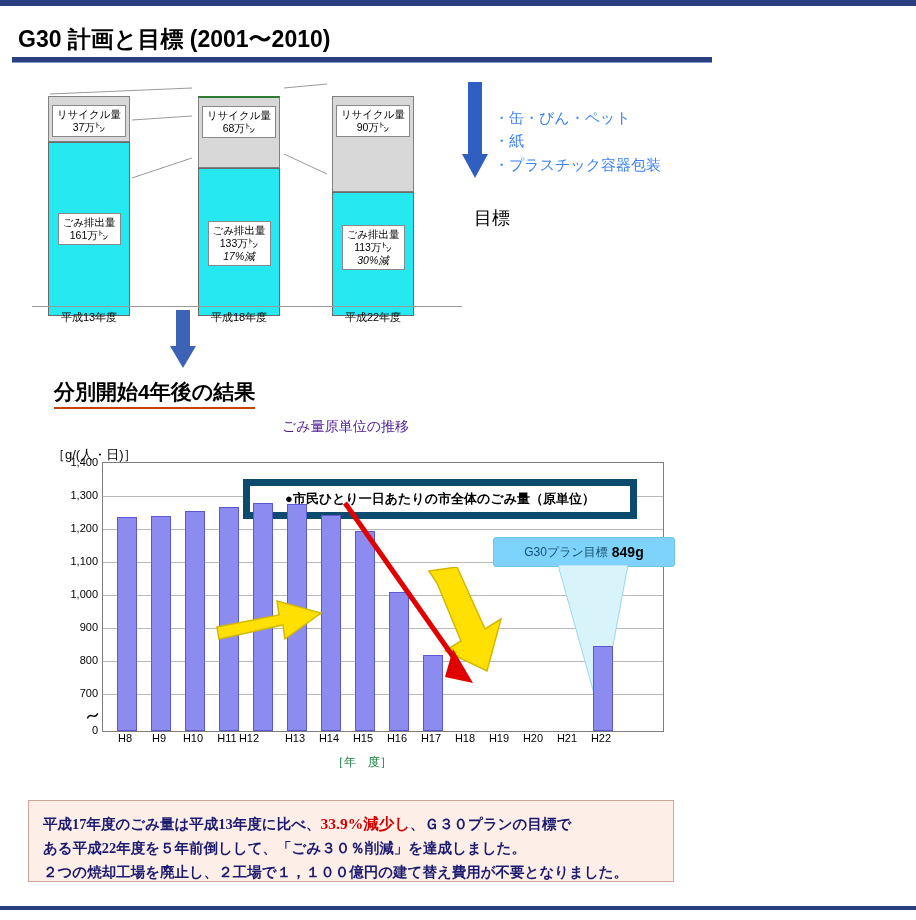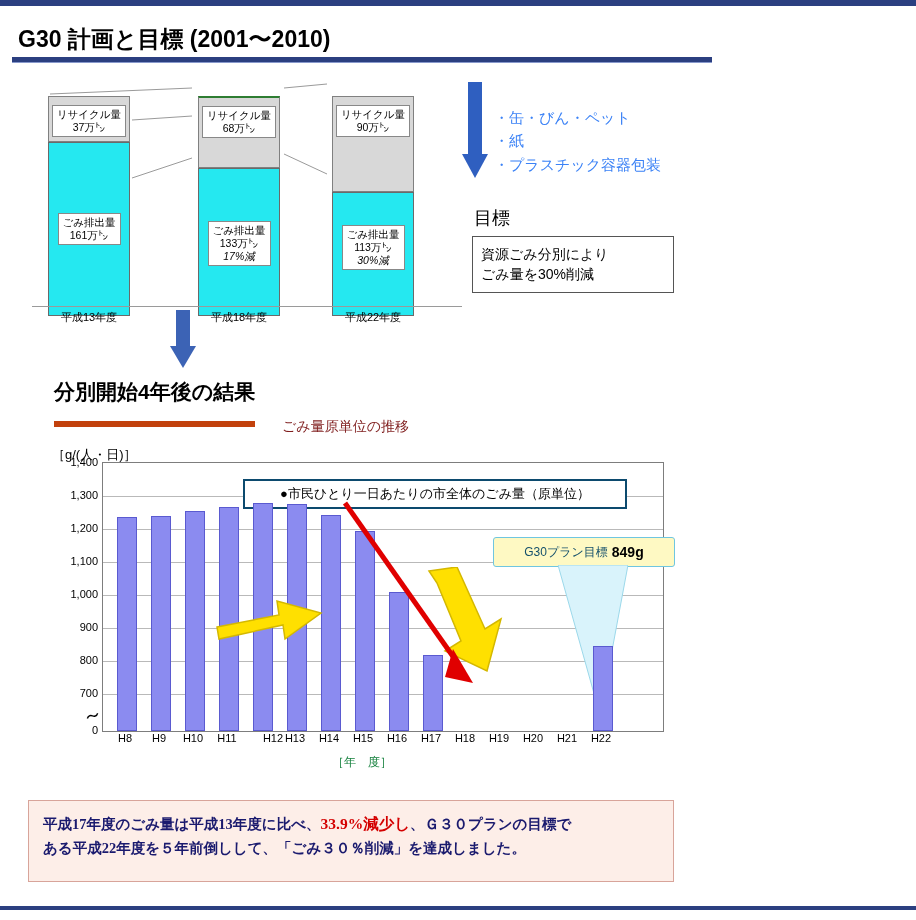--- a/index.html
+++ b/index.html
@@ -54,48 +54,48 @@
     font-size:14px;line-height:1.45;color:#000;
   }
 
   
   .arrow-blue2{position:absolute;left:170px;top:310px;width:26px;height:60px;}
   .arrow-blue2 .shaft{position:absolute;left:6px;top:0;width:14px;height:38px;background:#3c63b5;}
   .arrow-blue2 .head{position:absolute;left:0;top:36px;width:0;height:0;border-left:13px solid transparent;border-right:13px solid transparent;border-top:22px solid #3c63b5;}
 
   .section2-title{
     position:absolute;left:54px;top:378px;font-size:21px;font-weight:bold;color:#000;
-    border-bottom:6px solid #c2410c;padding-bottom:15px;
+    border-bottom:2px solid #c2410c;padding-bottom:1px;
   }
 
   
   .chart{position:absolute;left:52px;top:418px;width:620px;height:360px;}
-  .chart-title{position:absolute;left:230px;top:0px;font-size:14px;color:#7f1d1d;}
+  .chart-title{position:absolute;left:230px;top:0px;font-size:14px;color:#4c1d95;}
   .yunit{position:absolute;left:0px;top:28px;font-size:13px;color:#000;}
   .plot{
     position:absolute;left:50px;top:44px;width:560px;height:268px;
     border:1px solid #7d7d7d;background:#fff;
   }
   .gridline{position:absolute;left:0;width:560px;height:1px;background:#b9b9b9;}
   .ytick{position:absolute;right:0;width:44px;text-align:right;font-size:11px;color:#000;}
   .ylabels{position:absolute;left:0px;top:44px;width:46px;height:268px;}
   .bar{position:absolute;bottom:0;width:18px;background:#8b8bf0;border:1px solid #5a5ad0;}
   .xlabels{position:absolute;left:50px;top:314px;width:560px;height:20px;}
   .xl{position:absolute;font-size:11px;color:#000;text-align:center;width:30px;}
   .xaxis-title{position:absolute;left:280px;top:336px;font-size:12px;color:#15803d;}
   .axisbreak{position:absolute;left:34px;top:290px;font-size:14px;color:#000;transform:rotate(-20deg);}
 
   .note-box{
     position:absolute;left:140px;top:16px;width:380px;height:26px;
-    border:2px solid #0c4a6e;background:#fff;font-size:13px;color:#000;
-    display:flex;align-items:center;justify-content:center;
+    border:7px solid #0c4a6e;background:#fff;font-size:13px;color:#000;
+    display:flex;align-items:center;justify-content:center;font-weight:bold;
   }
   .g30box{
     position:absolute;left:390px;top:74px;width:180px;height:28px;
-    background:#fef9c3;border:1px solid #6fc6e0;border-radius:3px;
+    background:#7dd3fc;border:1px solid #6fc6e0;border-radius:3px;
     display:flex;align-items:center;justify-content:center;gap:4px;
     font-size:12px;color:#14506b;
   }
   .g30box b{font-size:14px;color:#000;}
   .g30cone{position:absolute;left:455px;top:102px;width:70px;height:150px;}
 
   
   .summary{
     position:absolute;left:28px;top:800px;width:646px;height:82px;
     border:1px solid #d8a49a;background:#fdeee8;
@@ -164,23 +164,20 @@
   <div class="arrow-blue">
     <div class="shaft"></div>
       <div class="head"></div>
   </div>
 
   <div class="bullets">
     ・缶・びん・ペット<br>・紙<br>・プラスチック容器包装
   </div>
 
   <div class="goal-label">目標</div>
-  <div class="goal-box">
-    資源ごみ分別により<br>ごみ量を30%削減
-  </div>
 
   <div class="arrow-blue2">
     <div class="shaft"></div>
       <div class="head"></div>
   </div>
 
   <div class="section2-title">分別開始4年後の結果</div>
 
   <div class="chart">
     <div class="chart-title">ごみ量原単位の推移</div>
@@ -242,34 +239,35 @@
         <line x1="4" y1="4" x2="118" y2="166" stroke="#e00000" stroke-width="5"></line>
         <polygon points="112,150 132,184 104,178" fill="#e00000"></polygon>
       </svg>
     </div>
 
     <div class="xlabels">
       <div class="xl" style="left:8px;">H8</div>
       <div class="xl" style="left:42px;">H9</div>
       <div class="xl" style="left:76px;">H10</div>
       <div class="xl" style="left:110px;">H11</div>
-      <div class="xl" style="left:156px;">H12</div>
+      <div class="xl" style="left:132px;">H12</div>
       <div class="xl" style="left:178px;">H13</div>
       <div class="xl" style="left:212px;">H14</div>
       <div class="xl" style="left:246px;">H15</div>
       <div class="xl" style="left:280px;">H16</div>
       <div class="xl" style="left:314px;">H17</div>
       <div class="xl" style="left:348px;">H18</div>
       <div class="xl" style="left:382px;">H19</div>
       <div class="xl" style="left:416px;">H20</div>
       <div class="xl" style="left:450px;">H21</div>
       <div class="xl" style="left:484px;">H22</div>
     </div>
     <div class="xaxis-title">［年　度］</div>
   </div>
 
   <div class="summary">
     <span>平成17年度のごみ量は平成13年度に比べ、</span><span class="red">33.9%減少し</span><span>、Ｇ３０プランの目標で</span><br>
     <span>ある平成22年度を５年前倒しして、「ごみ３０％削減」を達成しました。</span><br>
+    <span>２つの焼却工場を廃止し、２工場で１，１００億円の建て替え費用が不要となりました。</span>
   </div>
 
   <div class="bottombar"></div>
 </div>
 
 </body></html>

